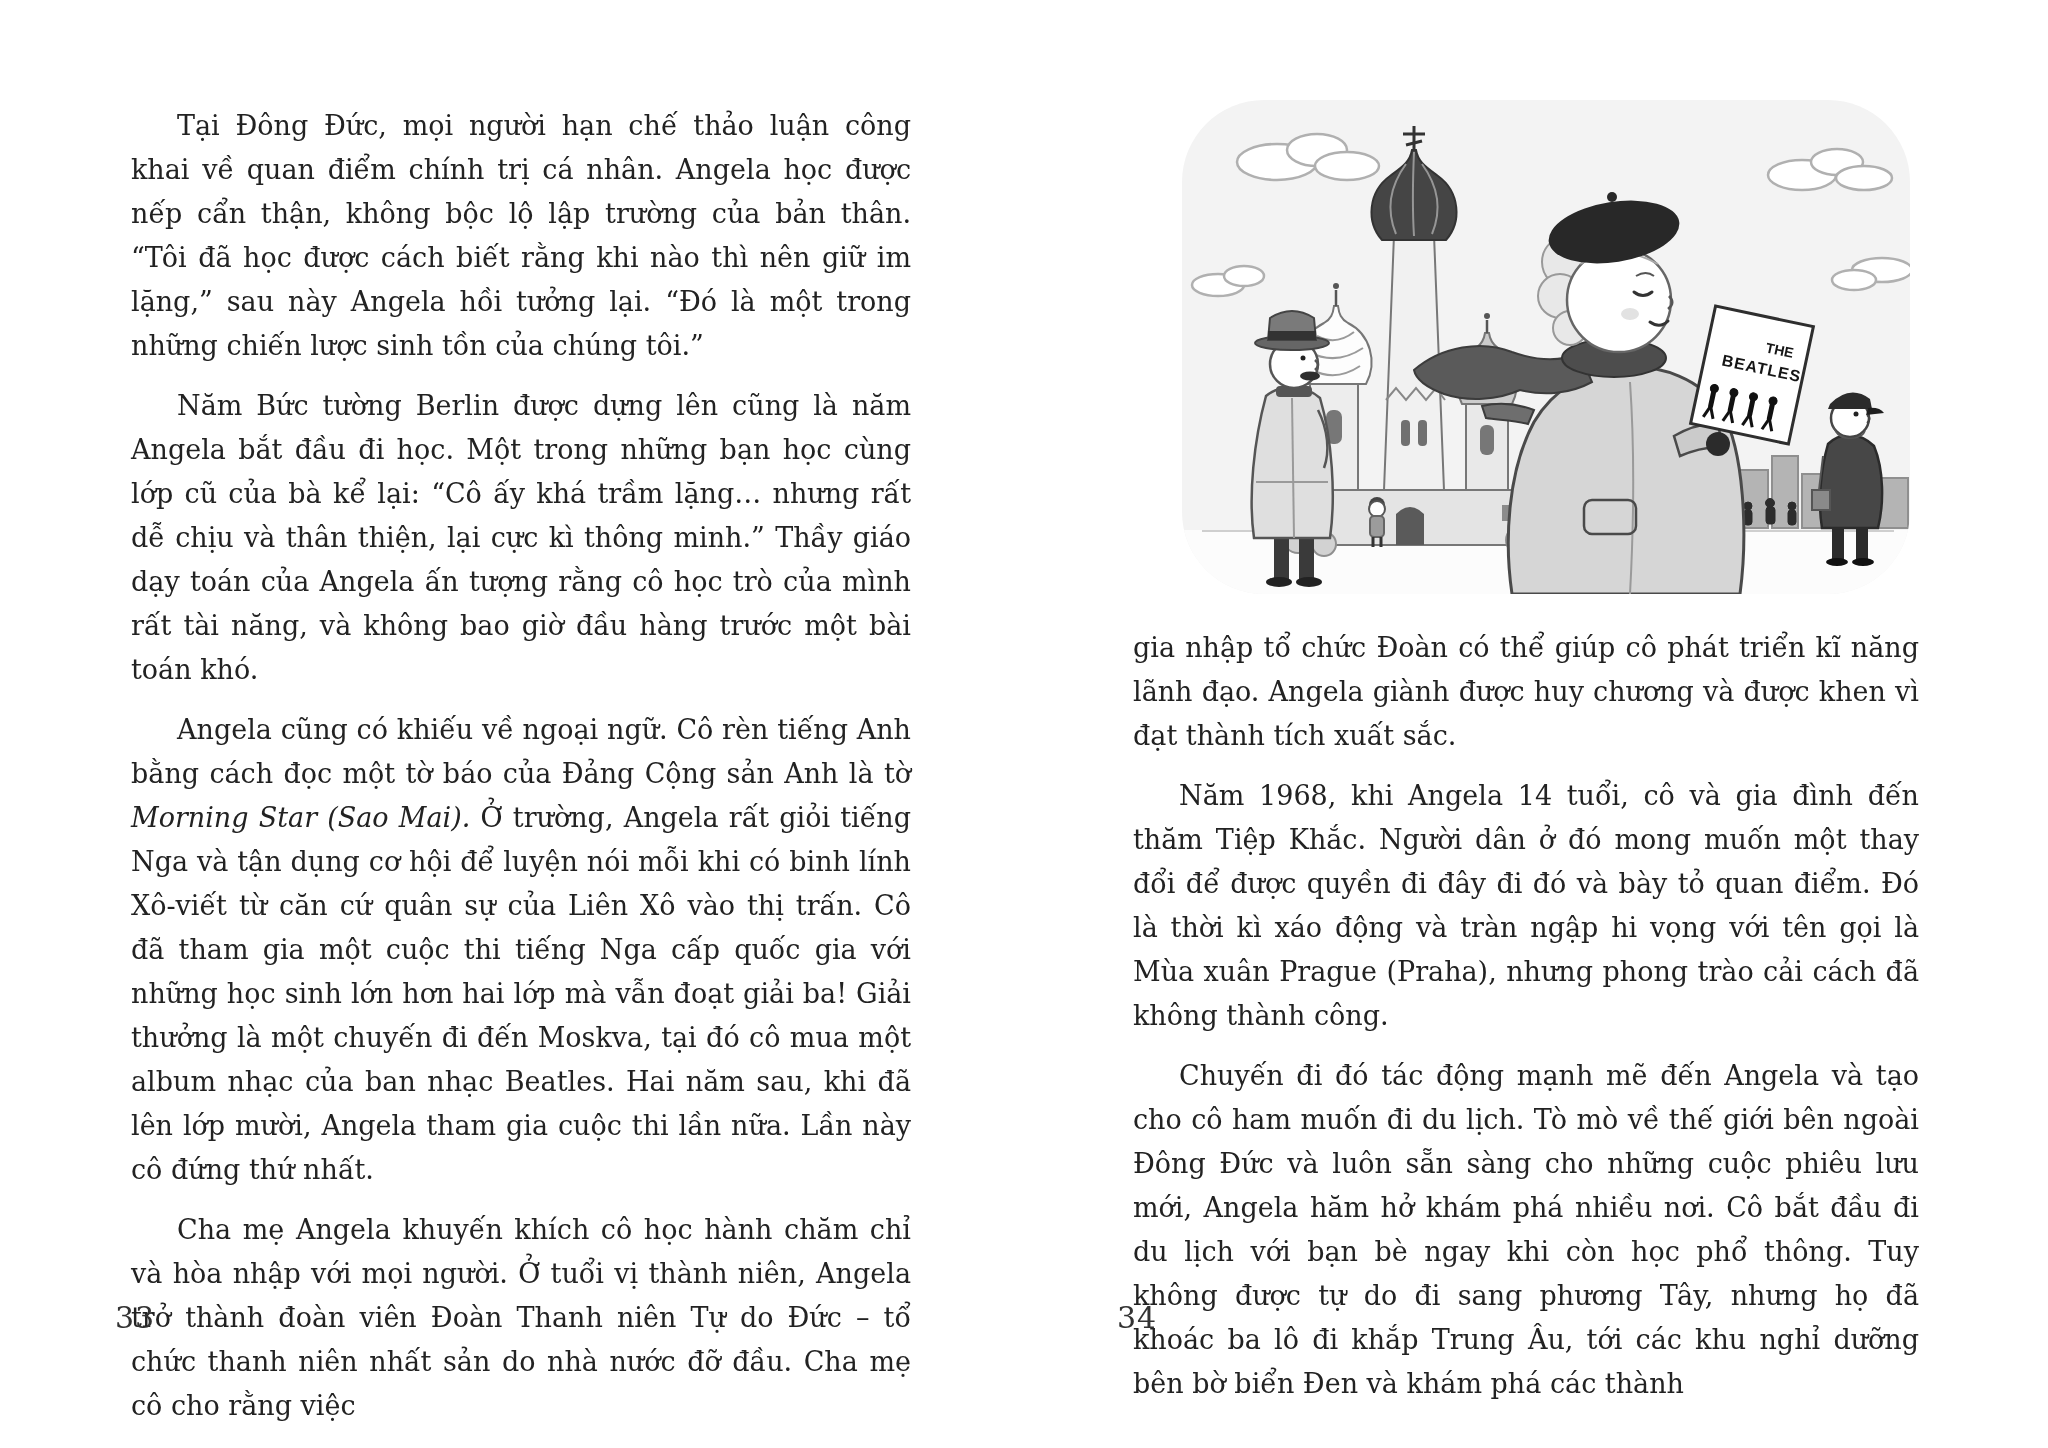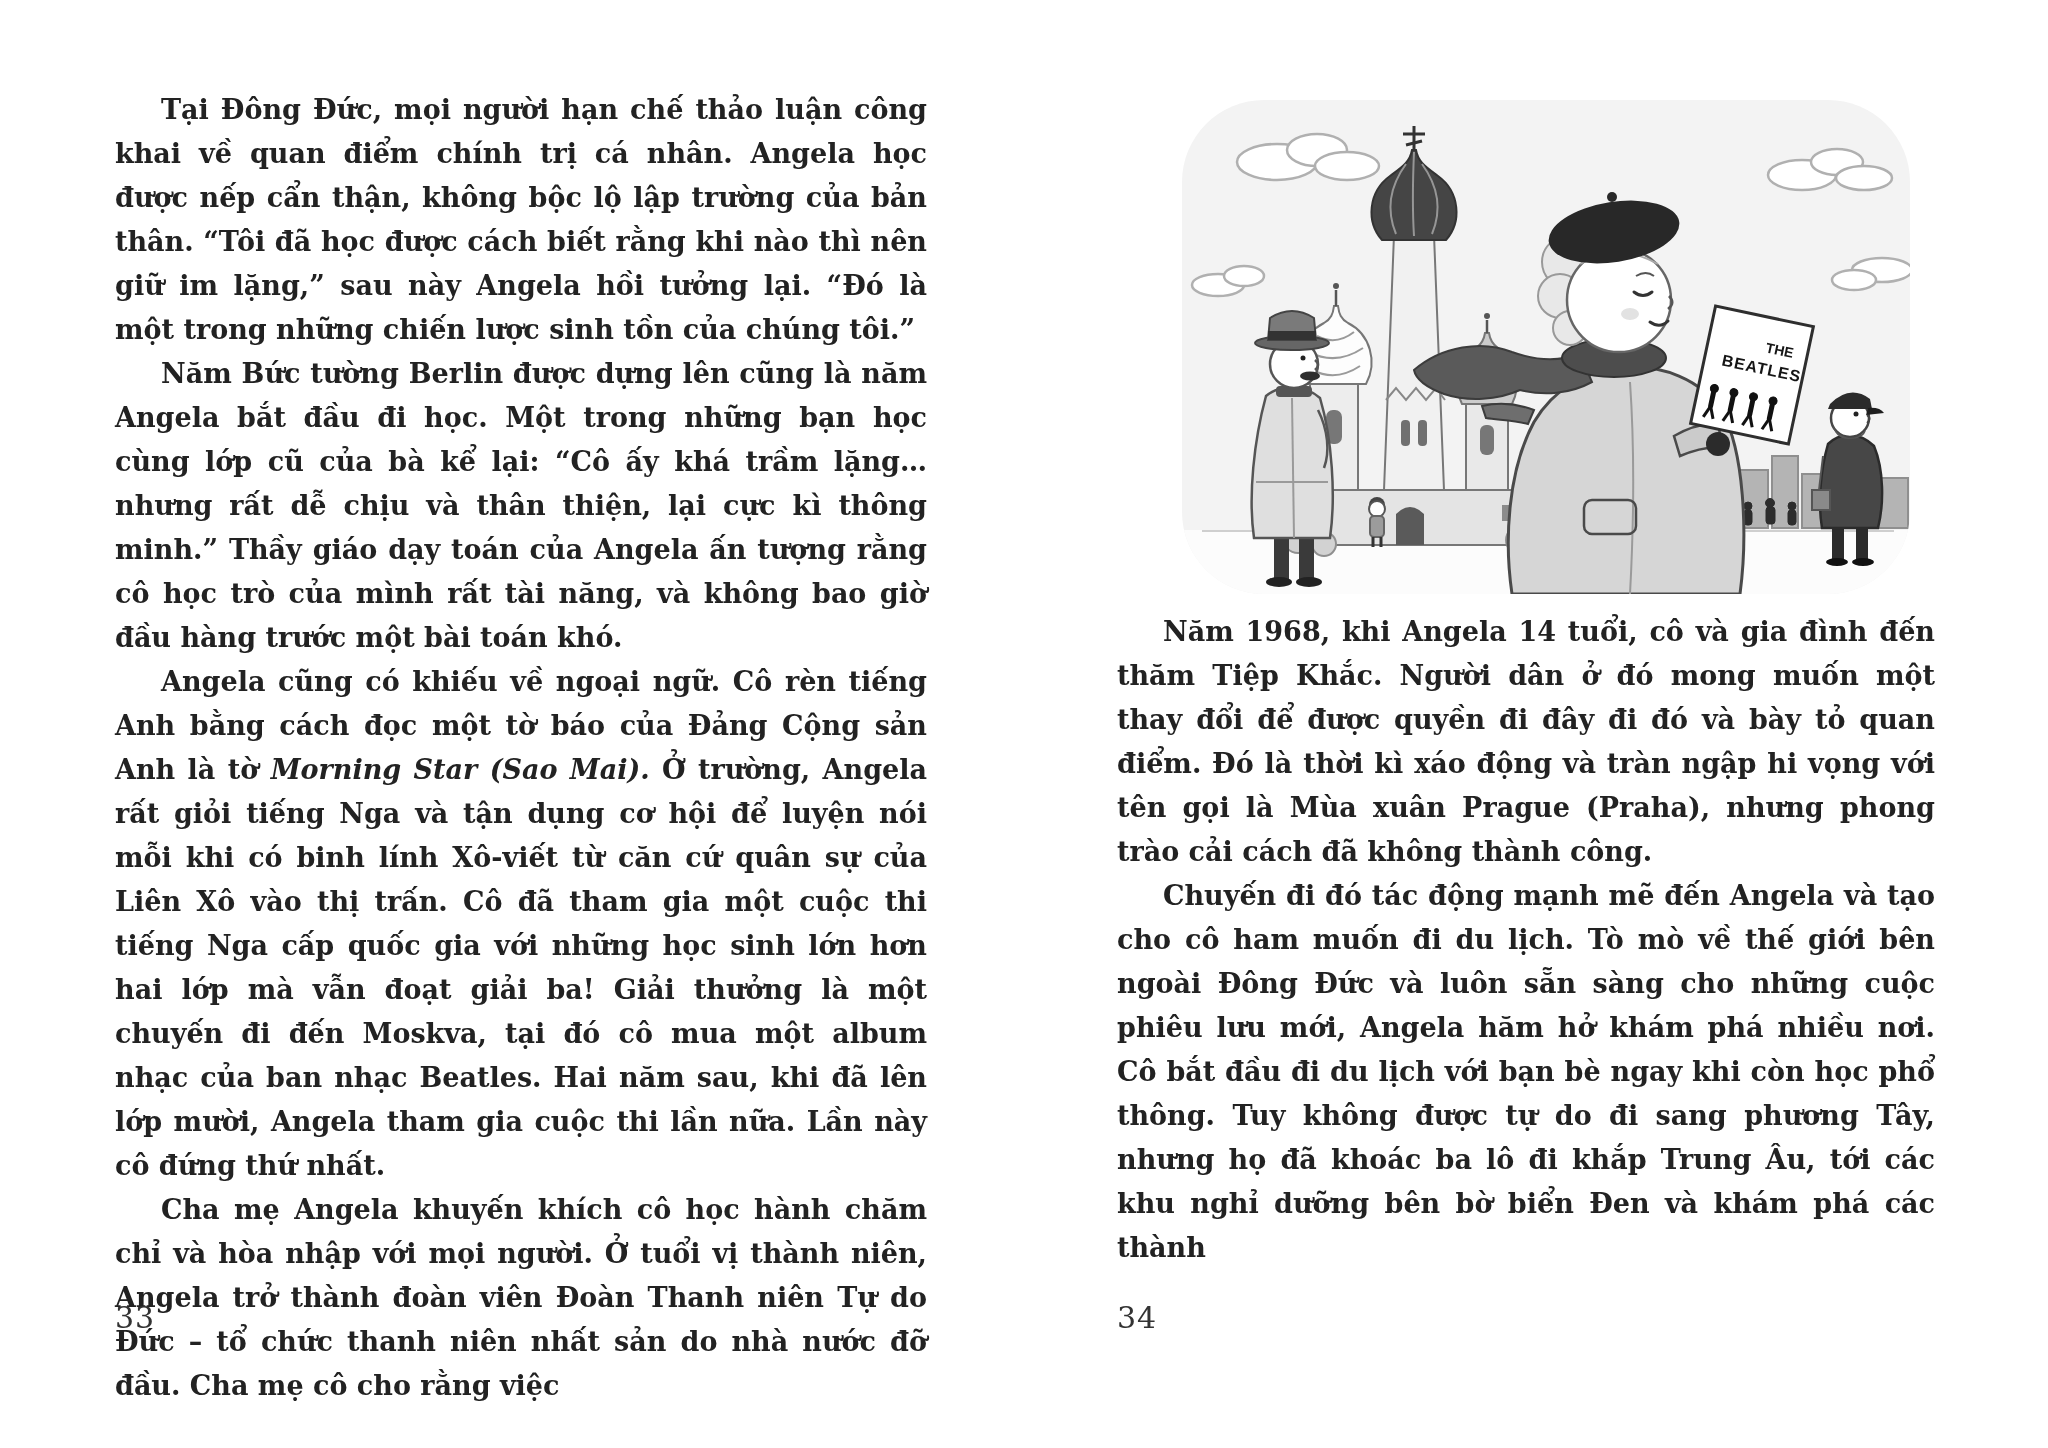--- a/index.html
+++ b/index.html
@@ -12,21 +12,21 @@
   .page {
     position:relative; width:2048px; height:1448px;
     background:#ffffff; overflow:hidden;
   }
   .text-col {
     position:absolute;
     font-size:27px; line-height:44px;
     text-align:justify;
     color:#222;
   }
-  .text-col p { margin:0;font-weight:bold; }
+  .text-col p { margin:16px; }
   .text-col p.indent { text-indent:46px; }
   .text-col em { font-style:italic; }
   .pagenum {
     position:absolute; top:1300px;
     text-align:left; font-size:30px; color:#333;
     letter-spacing:1px;
   }
   #pagenum-left { left:115px; width:812px; }
   #pagenum-right { left:1117px; width:818px; }
   #col-left  { left:115px;  top:88px;  width:812px; }
@@ -47,20 +47,21 @@
 <div class="page">
 
   <div id="col-left" class="text-col">
       <p class="indent"><span>Tại Đông Đức, mọi người hạn chế thảo luận công khai về quan điểm chính trị cá nhân. Angela học được nếp cẩn thận, không bộc lộ lập trường của bản thân. “Tôi đã học được cách biết rằng khi nào thì nên giữ im lặng,” sau này Angela hồi tưởng lại. “Đó là một trong những chiến lược sinh tồn của chúng tôi.”</span></p>
       <p class="indent"><span>Năm Bức tường Berlin được dựng lên cũng là năm Angela bắt đầu đi học. Một trong những bạn học cùng lớp cũ của bà kể lại: “Cô ấy khá trầm lặng… nhưng rất dễ chịu và thân thiện, lại cực kì thông minh.” Thầy giáo dạy toán của Angela ấn tượng rằng cô học trò của mình rất tài năng, và không bao giờ đầu hàng trước một bài toán khó.</span></p>
       <p class="indent"><span>Angela cũng có khiếu về ngoại ngữ. Cô rèn tiếng Anh bằng cách đọc một tờ báo của Đảng Cộng sản Anh là tờ </span><em>Morning Star (Sao Mai).</em><span> Ở trường, Angela rất giỏi tiếng Nga và tận dụng cơ hội để luyện nói mỗi khi có binh lính Xô-viết từ căn cứ quân sự của Liên Xô vào thị trấn. Cô đã tham gia một cuộc thi tiếng Nga cấp quốc gia với những học sinh lớn hơn hai lớp mà vẫn đoạt giải ba! Giải thưởng là một chuyến đi đến Moskva, tại đó cô mua một album nhạc của ban nhạc Beatles. Hai năm sau, khi đã lên lớp mười, Angela tham gia cuộc thi lần nữa. Lần này cô đứng thứ nhất.</span></p>
       <p class="indent"><span>Cha mẹ Angela khuyến khích cô học hành chăm chỉ và hòa nhập với mọi người. Ở tuổi vị thành niên, Angela trở thành đoàn viên Đoàn Thanh niên Tự do Đức – tổ chức thanh niên nhất sản do nhà nước đỡ đầu. Cha mẹ cô cho rằng việc</span></p>
     </div>
 
   <div id="col-right" class="text-col">
+      <p><span>gia nhập tổ chức Đoàn có thể giúp cô phát triển kĩ năng lãnh đạo. Angela giành được huy chương và được khen vì đạt thành tích xuất sắc.</span></p>
       <p class="indent"><span>Năm 1968, khi Angela 14 tuổi, cô và gia đình đến thăm Tiệp Khắc. Người dân ở đó mong muốn một thay đổi để được quyền đi đây đi đó và bày tỏ quan điểm. Đó là thời kì xáo động và tràn ngập hi vọng với tên gọi là Mùa xuân Prague (Praha), nhưng phong trào cải cách đã không thành công.</span></p>
       <p class="indent"><span>Chuyến đi đó tác động mạnh mẽ đến Angela và tạo cho cô ham muốn đi du lịch. Tò mò về thế giới bên ngoài Đông Đức và luôn sẵn sàng cho những cuộc phiêu lưu mới, Angela hăm hở khám phá nhiều nơi. Cô bắt đầu đi du lịch với bạn bè ngay khi còn học phổ thông. Tuy không được tự do đi sang phương Tây, nhưng họ đã khoác ba lô đi khắp Trung Âu, tới các khu nghỉ dưỡng bên bờ biển Đen và khám phá các thành</span></p>
     </div>
 
   <div id="pagenum-left" class="pagenum">33</div>
   <div id="pagenum-right" class="pagenum">34</div>
 
   <div class="illustration">
     <svg viewBox="0 0 728 494" xmlns="http://www.w3.org/2000/svg">
       <defs>

